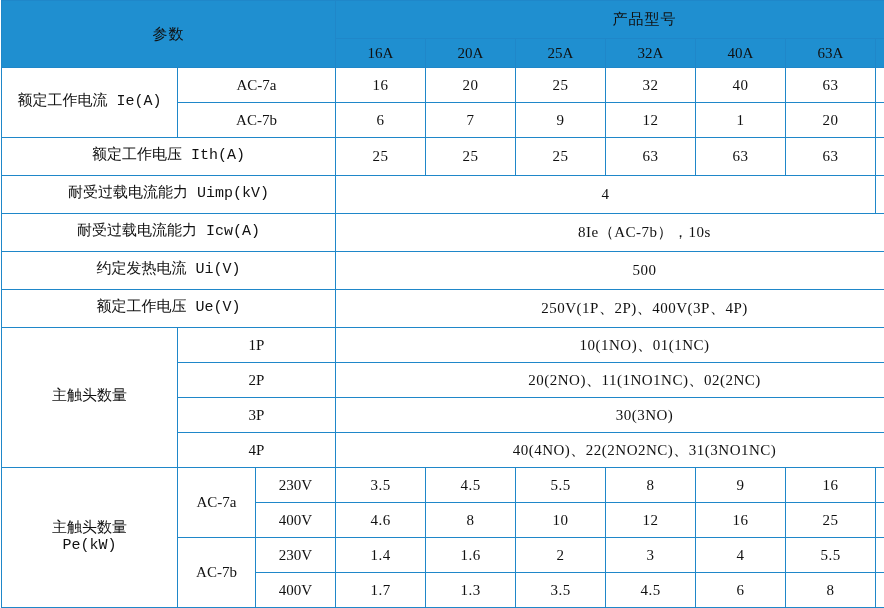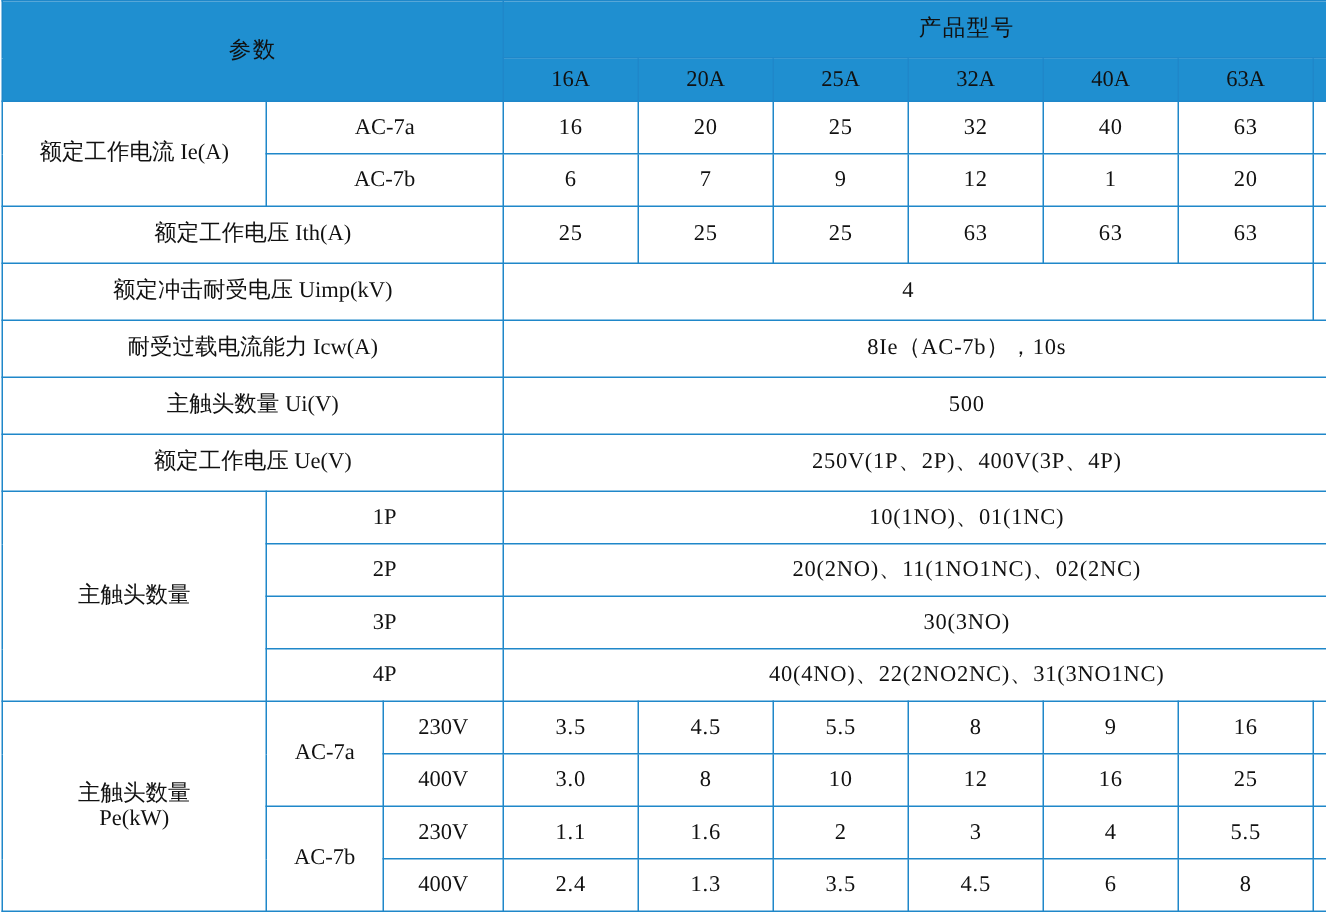--- a/index.html
+++ b/index.html
@@ -42,20 +42,21 @@
   }
   .hdr-sub {
     background: #1f8fd0;
     color: #ffffff;
     font-size: 14px;
   }
   .rowlabel {
     text-align: left;
     padding-left: 8px;
     font-size: 15px;
+    font-family: Liberation Mono, monospace;
   }
   .rowlabel-c {
     text-align: center;
     font-size: 15px;
   }
   .r28 { height: 28px; }
   .r34 { height: 34px; }
   .r37 { height: 37px; }
   .num {
     font-size: 15px;
@@ -134,32 +135,32 @@
         <td class="num r37">25</td>
         <td class="num r37">25</td>
         <td class="num r37">25</td>
         <td class="num r37">63</td>
         <td class="num r37">63</td>
         <td class="num r37">63</td>
         <td class="num r37">100</td>
       </tr>
 
       <tr>
-        <td class="rowlabel r37" colspan="3">额定冲击耐受电压 Uimp(kV)</td>
+        <td class="rowlabel r37" colspan="3">耐受过载电流能力 Uimp(kV)</td>
         <td class="num r37" colspan="6">4</td>
         <td class="num r37">6</td>
       </tr>
 
       <tr>
         <td class="rowlabel r37" colspan="3">耐受过载电流能力 Icw(A)</td>
         <td class="span-txt r37" colspan="7">8Ie（AC-7b），10s</td>
       </tr>
 
       <tr>
-        <td class="rowlabel r37" colspan="3">主触头数量 Ui(V)</td>
+        <td class="rowlabel r37" colspan="3">约定发热电流 Ui(V)</td>
         <td class="span-txt r37" colspan="7">500</td>
       </tr>
 
       <tr>
         <td class="rowlabel r37" colspan="3">额定工作电压 Ue(V)</td>
         <td class="span-txt r37" colspan="7">250V(1P、2P)、400V(3P、4P)</td>
       </tr>
 
       <tr>
         <td class="rowlabel r34" rowspan="4">主触头数量</td>
@@ -189,42 +190,42 @@
         <td class="num r34">3.5</td>
         <td class="num r34">4.5</td>
         <td class="num r34">5.5</td>
         <td class="num r34">8</td>
         <td class="num r34">9</td>
         <td class="num r34">16</td>
         <td class="num r34">22</td>
       </tr>
       <tr>
         <td class="rowlabel-c r34">400V</td>
-        <td class="num r34">3.0</td>
+        <td class="num r34">4.6</td>
         <td class="num r34">8</td>
         <td class="num r34">10</td>
         <td class="num r34">12</td>
         <td class="num r34">16</td>
         <td class="num r34">25</td>
         <td class="num r34">40</td>
       </tr>
       <tr>
         <td class="rowlabel-c r34" rowspan="2">AC-7b</td>
         <td class="rowlabel-c r34">230V</td>
-        <td class="num r34">1.1</td>
+        <td class="num r34">1.4</td>
         <td class="num r34">1.6</td>
         <td class="num r34">2</td>
         <td class="num r34">3</td>
         <td class="num r34">4</td>
         <td class="num r34">5.5</td>
         <td class="num r34">–</td>
       </tr>
       <tr>
         <td class="rowlabel-c r34">400V</td>
-        <td class="num r34">2.4</td>
+        <td class="num r34">1.7</td>
         <td class="num r34">1.3</td>
         <td class="num r34">3.5</td>
         <td class="num r34">4.5</td>
         <td class="num r34">6</td>
         <td class="num r34">8</td>
         <td class="num r34">–</td>
       </tr>
     </tbody>
   </table>
 </div>

